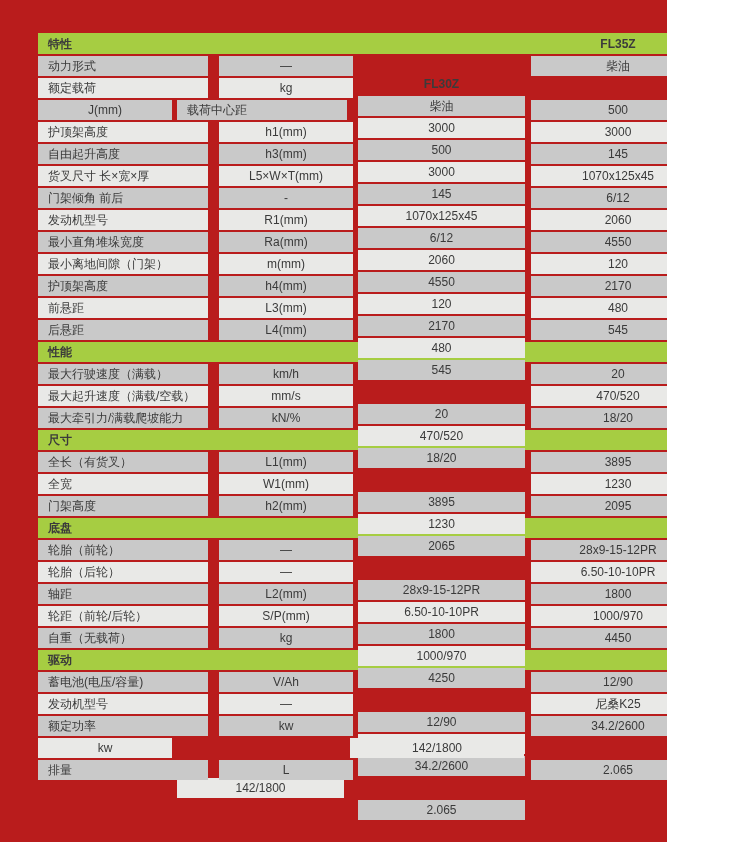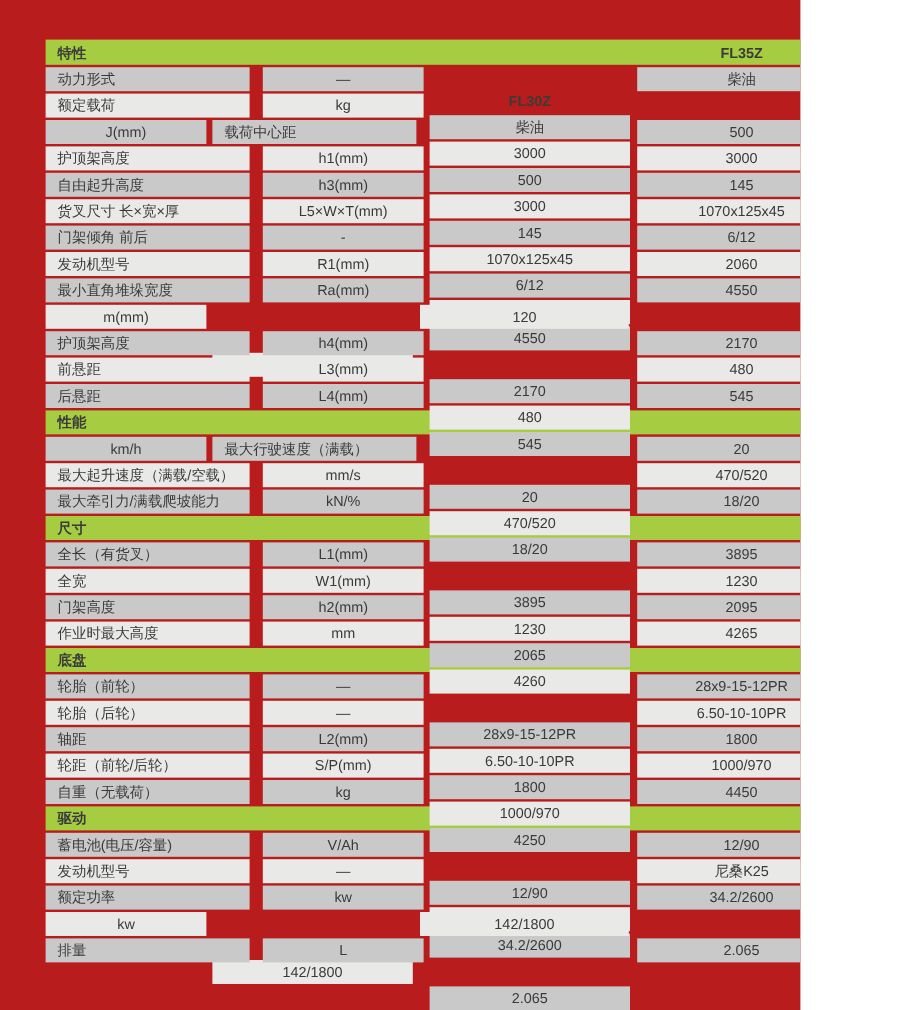--- a/index.html
+++ b/index.html
@@ -82,20 +82,21 @@
         <div class="cell c3 val">2060</div>
         <div class="cell c4 val">2060</div>
       </div>
       <div class="row dark">
         <div class="cell c1">最小直角堆垛宽度</div>
         <div class="cell c2 val">Ra(mm)</div>
         <div class="cell c3 val">4550</div>
         <div class="cell c4 val">4550</div>
       </div>
       <div class="row light">
+        <div class="cell c1">最小离地间隙（门架）</div>
         <div class="cell c2 val">m(mm)</div>
         <div class="cell c3 val">120</div>
         <div class="cell c4 val">120</div>
       </div>
       <div class="row dark">
         <div class="cell c1">护顶架高度</div>
         <div class="cell c2 val">h4(mm)</div>
         <div class="cell c3 val">2170</div>
         <div class="cell c4 val">2170</div>
       </div>
@@ -108,22 +109,22 @@
       <div class="row dark">
         <div class="cell c1">后悬距</div>
         <div class="cell c2 val">L4(mm)</div>
         <div class="cell c3 val">545</div>
         <div class="cell c4 val">545</div>
       </div>
       <div class="row green">
         <div class="cell c1">性能</div>
       </div>
       <div class="row dark">
+        <div class="cell c1">最大行驶速度（满载）</div>
         <div class="cell c2 val">km/h</div>
-        <div class="cell c1">最大行驶速度（满载）</div>
         <div class="cell c3 val">20</div>
         <div class="cell c4 val">20</div>
       </div>
       <div class="row light">
         <div class="cell c1">最大起升速度（满载/空载）</div>
         <div class="cell c2 val">mm/s</div>
         <div class="cell c3 val">470/520</div>
         <div class="cell c4 val">470/520</div>
       </div>
       <div class="row dark">
@@ -146,26 +147,20 @@
         <div class="cell c2 val">W1(mm)</div>
         <div class="cell c3 val">1230</div>
         <div class="cell c4 val">1230</div>
       </div>
       <div class="row dark">
         <div class="cell c1">门架高度</div>
         <div class="cell c2 val">h2(mm)</div>
         <div class="cell c3 val">2065</div>
         <div class="cell c4 val">2095</div>
       </div>
-      <div class="row light">
-        <div class="cell c1">作业时最大高度</div>
-        <div class="cell c2 val">mm</div>
-        <div class="cell c3 val">4260</div>
-        <div class="cell c4 val">4265</div>
-      </div>
       <div class="row green">
         <div class="cell c1">底盘</div>
       </div>
       <div class="row dark">
         <div class="cell c1">轮胎（前轮）</div>
         <div class="cell c2 val">—</div>
         <div class="cell c3 val">28x9-15-12PR</div>
         <div class="cell c4 val">28x9-15-12PR</div>
       </div>
       <div class="row light">

